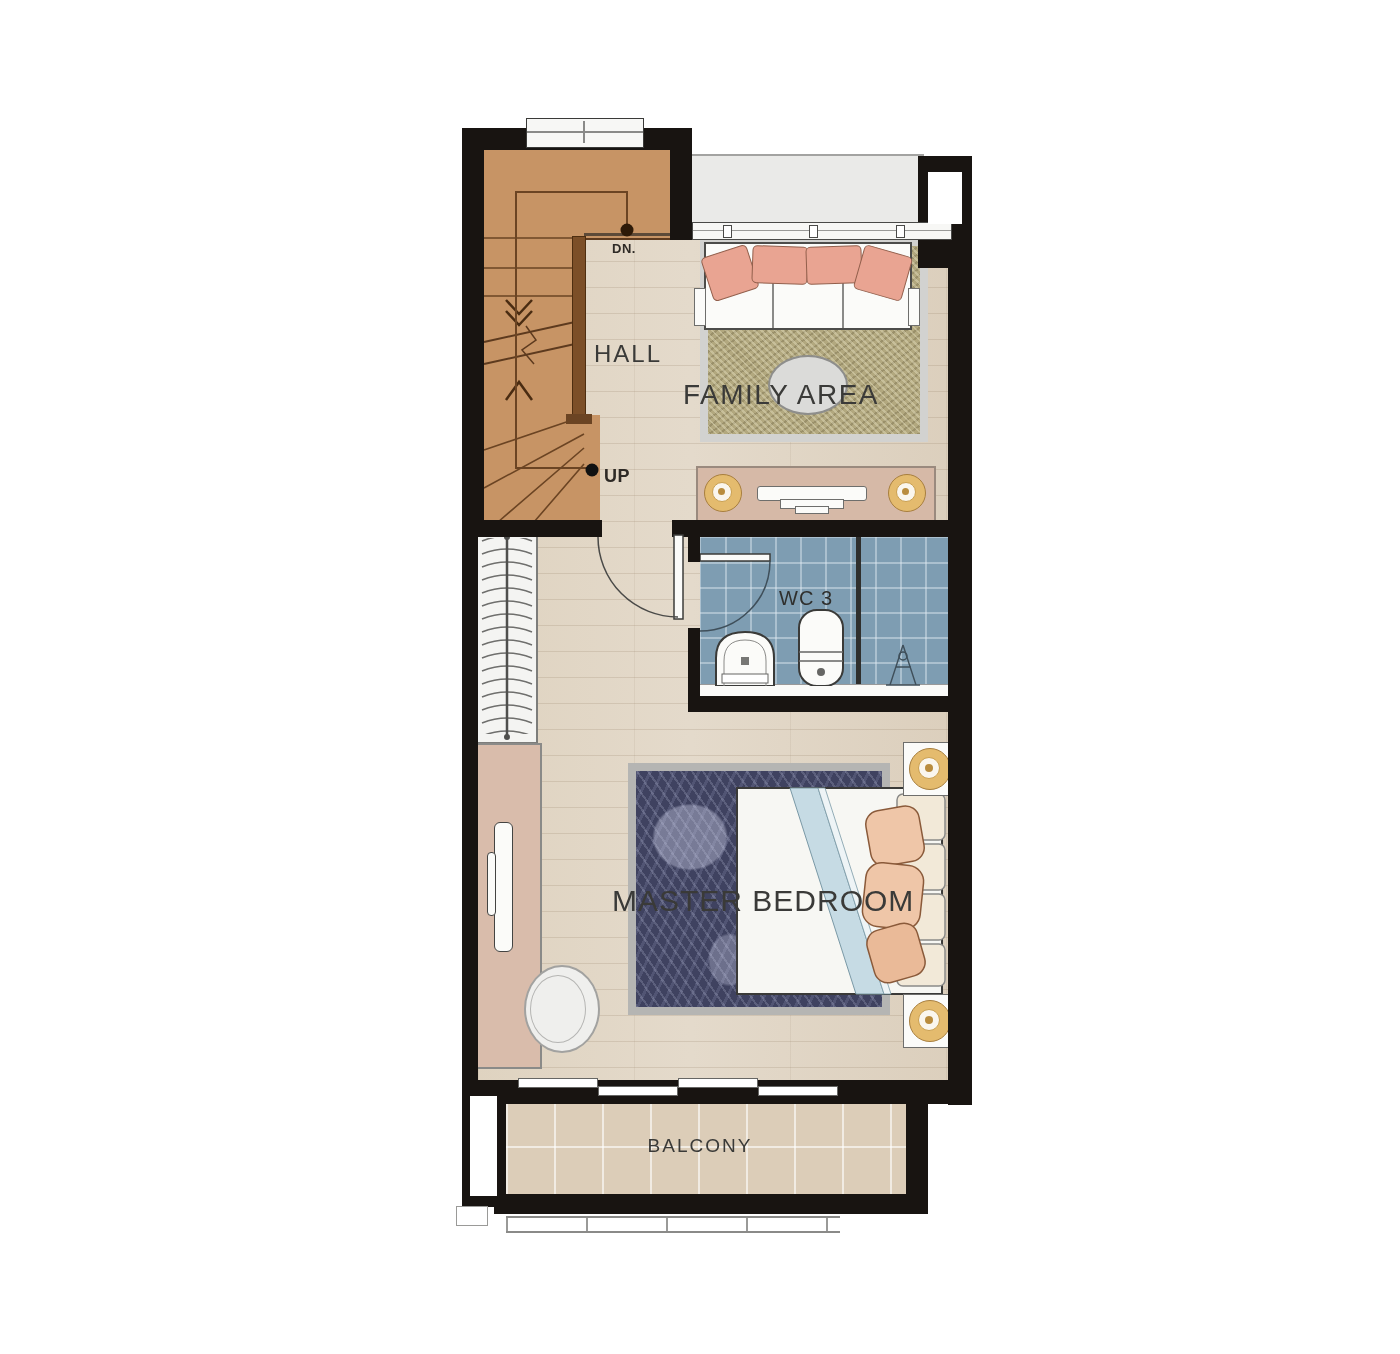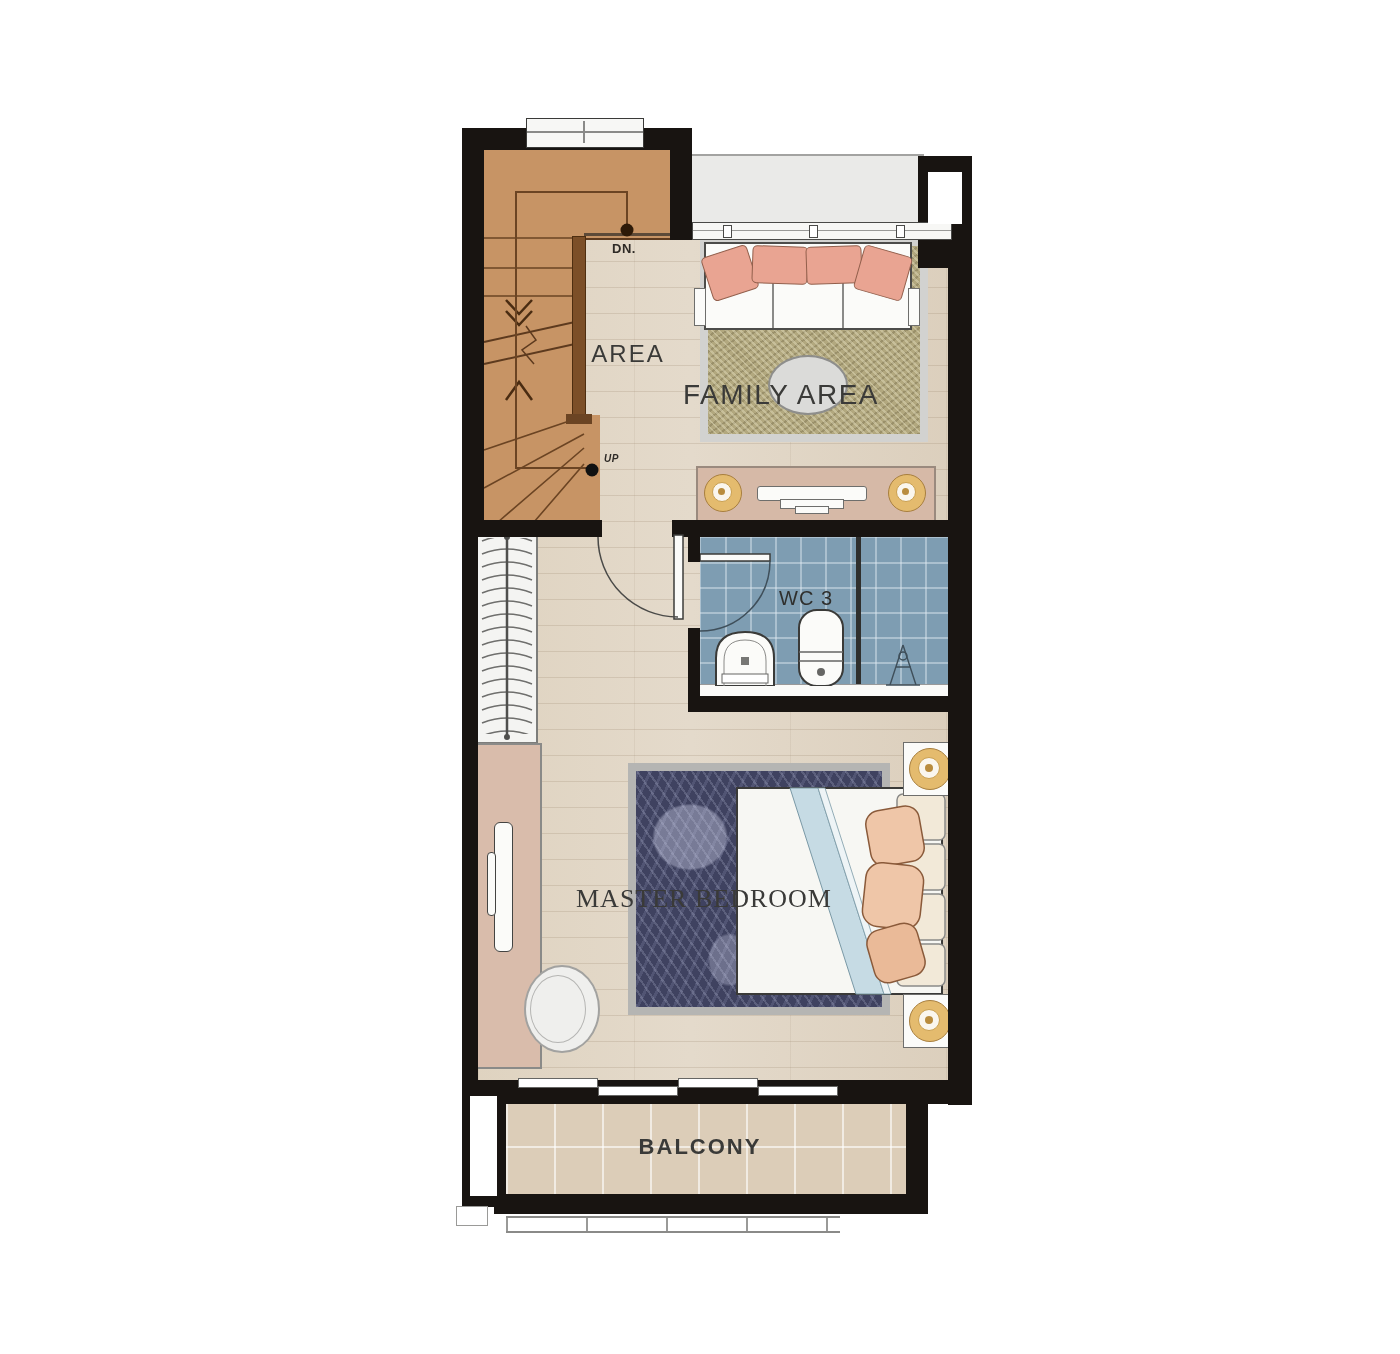--- a/index.html
+++ b/index.html
@@ -221,21 +221,21 @@
     <div class="panel" style="left:2px;top:2px;width:78px;height:8px;"></div>
     <div class="panel" style="left:82px;top:10px;width:78px;height:8px;"></div>
     <div class="panel" style="left:162px;top:2px;width:78px;height:8px;"></div>
     <div class="panel" style="left:242px;top:10px;width:78px;height:8px;"></div>
   </div>
 
   <div class="abs" style="left:506px;top:1216px;width:334px;height:13px;border-top:2px solid #8a8a88;border-bottom:2px solid #8a8a88;
               background:repeating-linear-gradient(90deg,#9a9a98 0 2px,rgba(0,0,0,0) 2px 80px);"></div>
   <div class="abs" style="left:456px;top:1206px;width:30px;height:18px;background:#ffffff;border:1.5px solid #9a9a98;"></div>
 
-  <div class="label" style="left:558px;top:342px;width:140px;font-size:24px;">AREA</div>
+  <div class="label" style="left:558px;top:342px;width:140px;font-size:24px;">HALL</div>
   <div class="label" style="left:666px;top:381px;width:230px;font-size:28px;letter-spacing:1.5px;">FAMILY AREA</div>
   <div class="label" style="left:736px;top:588px;width:140px;font-size:20px;letter-spacing:1px;color:#2f2f2d;">WC 3</div>
-  <div class="label" style="left:574px;top:886px;width:260px;font-size:26px;letter-spacing:1px;font-family:Liberation Serif, serif;">MASTER BEDROOM</div>
-  <div class="label" style="left:600px;top:1136px;width:200px;font-size:22px;font-weight:bold;">BALCONY</div>
+  <div class="label" style="left:612px;top:886px;width:260px;font-size:30px;letter-spacing:1px;">MASTER BEDROOM</div>
+  <div class="label" style="left:600px;top:1136px;width:200px;font-size:19px;">BALCONY</div>
   <div class="small-label" style="left:612px;top:242px;font-size:13px;font-weight:bold;">DN.</div>
-  <div class="small-label" style="left:604px;top:454px;font-size:10px;font-weight:bold;font-style:italic;">UP</div>
+  <div class="small-label" style="left:604px;top:467px;font-size:18px;font-weight:bold;">UP</div>
 
 </div>
 
 </body></html>

